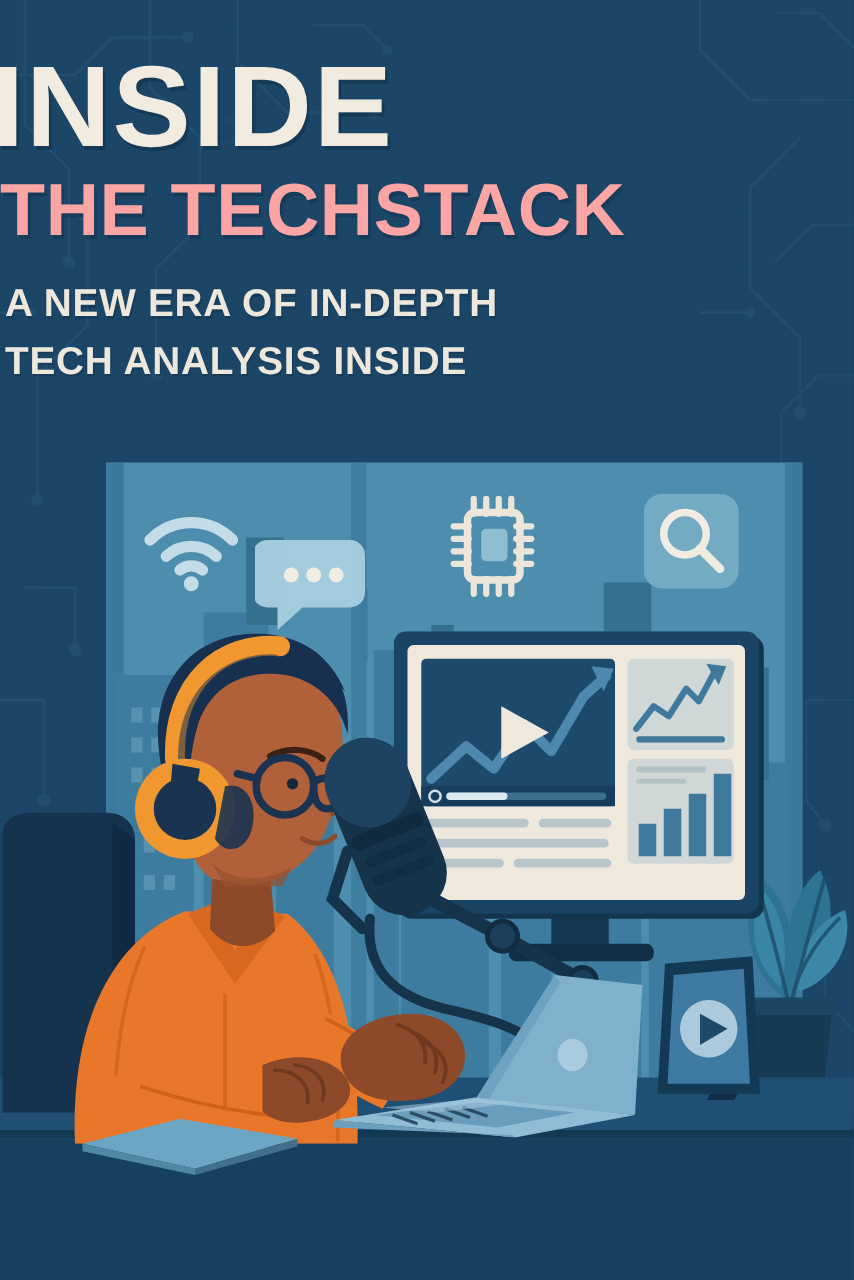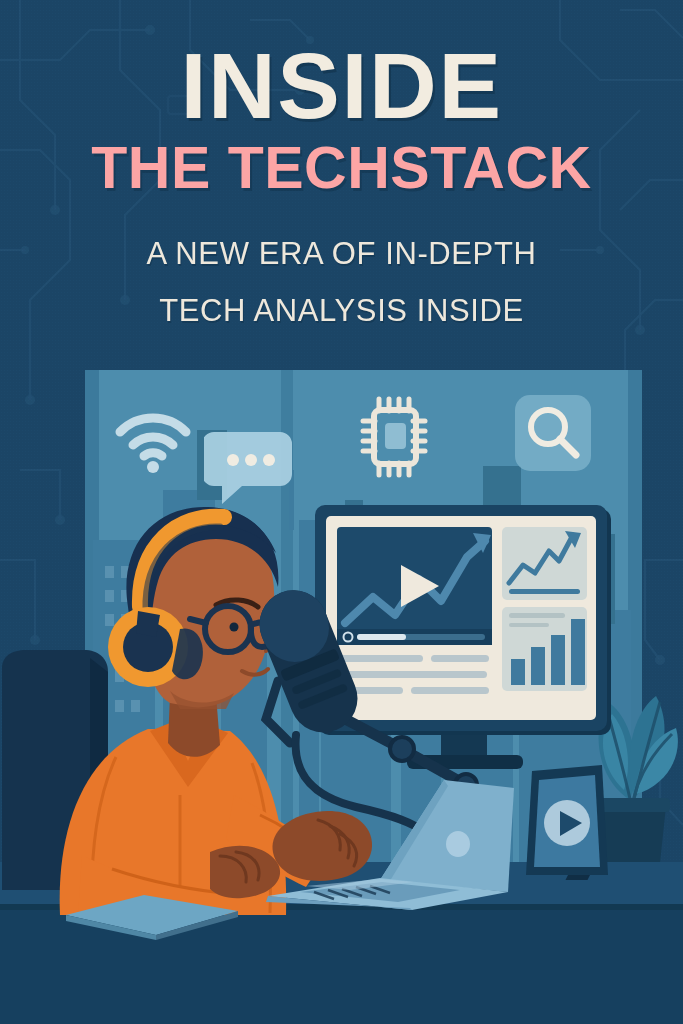--- a/index.html
+++ b/index.html
@@ -12,38 +12,38 @@
     background:#1b4566;
   }
 
   
   .circuit{position:absolute;inset:0;opacity:.5;}
   .noise{position:absolute;inset:0;pointer-events:none;
     background-image:radial-gradient(rgba(255,255,255,.035) 1px,transparent 1px);
     background-size:3px 3px;mix-blend-mode:overlay;}
 
   
-  .titles{position:absolute;top:0;left:0;width:683px;text-align:center;z-index:12;}
+  .titles{position:absolute;top:0;left:0;width:683px;z-index:12;}
   .t-main{
     margin:0;padding-top:44px;
     font-size:92px;line-height:.92;font-weight:700;
     letter-spacing:1.5px;color:#f2ece0;
     font-family:"Liberation Sans",sans-serif;
     text-shadow:2px 3px 0 rgba(10,35,55,.35);
     transform:scaleX(1.02);
   }
   .t-sub{
     margin:0;padding-top:10px;
     font-size:59px;line-height:1;font-weight:700;
     letter-spacing:.5px;color:#fca5a5;
     text-shadow:2px 3px 0 rgba(10,35,55,.30);
   }
   .t-tag{
-    margin:15px;padding-top:22px;
-    font-size:31px;line-height:1.25;font-weight:400;
+    margin:4px;padding-top:22px;
+    font-size:31px;line-height:1.25;font-weight:700;
     letter-spacing:.6px;color:#eee8dc;
     text-shadow:1px 2px 0 rgba(10,35,55,.3);
   }
 
   
   .panel{position:absolute;left:85px;top:370px;width:557px;height:520px;
          background:#4d8dad;overflow:hidden;z-index:3;}
   .panel-edge{position:absolute;top:0;width:14px;height:100%;background:#3c7a9c;}
 
   

